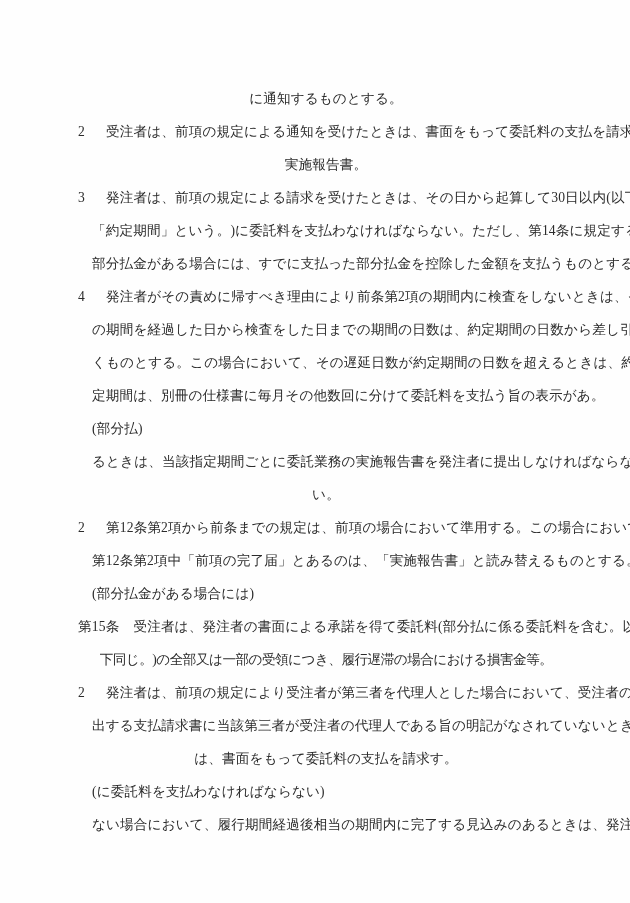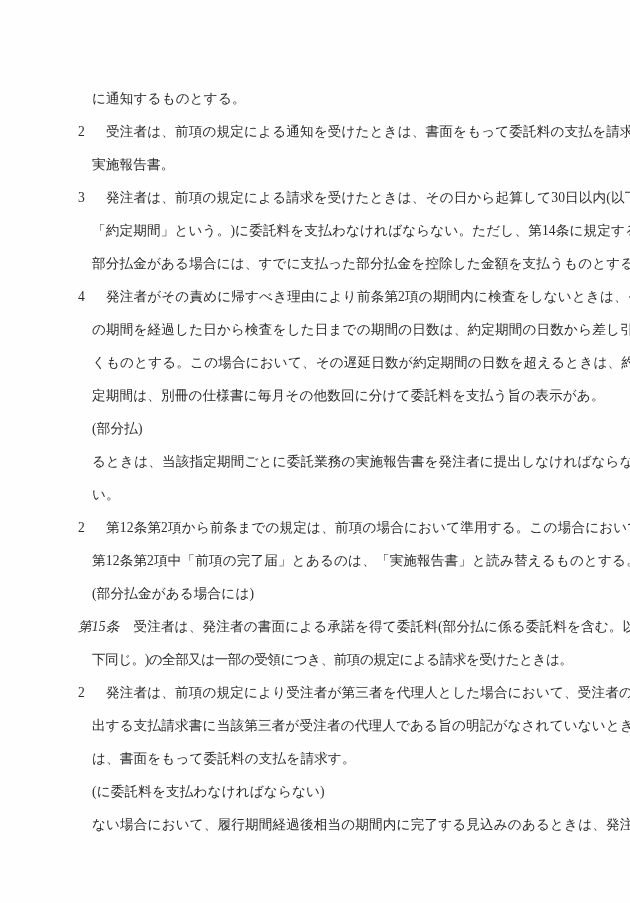--- a/index.html
+++ b/index.html
@@ -59,20 +59,21 @@
     flex: 0 0 auto;
   }
   .marker-gap.num-gap { width: 14px; }
   .marker-gap.art-gap { width: 14px; }
   .line-text {
     display: inline-block;
   }
   
   .line.cont {
     padding-left: 14px;
+    text-align: center;
   }
   
   .line.caption {
     padding-left: 14px;
   }
 </style>
 </head>
 <body>
 
 <div class="page">
@@ -103,25 +104,25 @@
       <div class="line cont"><span class="line-text">るときは、当該指定期間ごとに委託業務の実施報告書を発注者に提出しなければならな</span></div>
       <div class="line cont"><span class="line-text">い。</span></div>
       <div class="line has-marker">
         <span class="marker num">2</span>
         <span class="marker-gap num-gap"></span>
         <span class="line-text">第12条第2項から前条までの規定は、前項の場合において準用する。この場合において、</span>
       </div>
       <div class="line cont"><span class="line-text">第12条第2項中「前項の完了届」とあるのは、「実施報告書」と読み替えるものとする。</span></div>
       <div class="line caption"><span class="line-text">(部分払金がある場合には)</span></div>
       <div class="line has-marker">
-        <span class="marker article" style="width: auto; font-style: italic;">第15条</span>
+        <span class="marker article" style="width: auto;">第15条</span>
         <span class="marker-gap art-gap"></span>
         <span class="line-text">受注者は、発注者の書面による承諾を得て委託料(部分払に係る委託料を含む。以</span>
       </div>
-      <div class="line cont"><span class="line-text" style="letter-spacing: -0.510714px;">下同じ。)の全部又は一部の受領につき、前項の規定による請求を受けたときは。</span></div>
+      <div class="line cont"><span class="line-text" style="letter-spacing: -0.510714px;">下同じ。)の全部又は一部の受領につき、履行遅滞の場合における損害金等。</span></div>
       <div class="line has-marker">
         <span class="marker num">2</span>
         <span class="marker-gap num-gap"></span>
         <span class="line-text">発注者は、前項の規定により受注者が第三者を代理人とした場合において、受注者の提</span>
       </div>
       <div class="line cont"><span class="line-text">出する支払請求書に当該第三者が受注者の代理人である旨の明記がなされていないとき</span></div>
       <div class="line cont"><span class="line-text">は、書面をもって委託料の支払を請求す。</span></div>
       <div class="line caption"><span class="line-text">(に委託料を支払わなければならない)</span></div>
       <div class="line cont"><span class="line-text">ない場合において、履行期間経過後相当の期間内に完了する見込みのあるときは、発注</span></div>
     </div>

